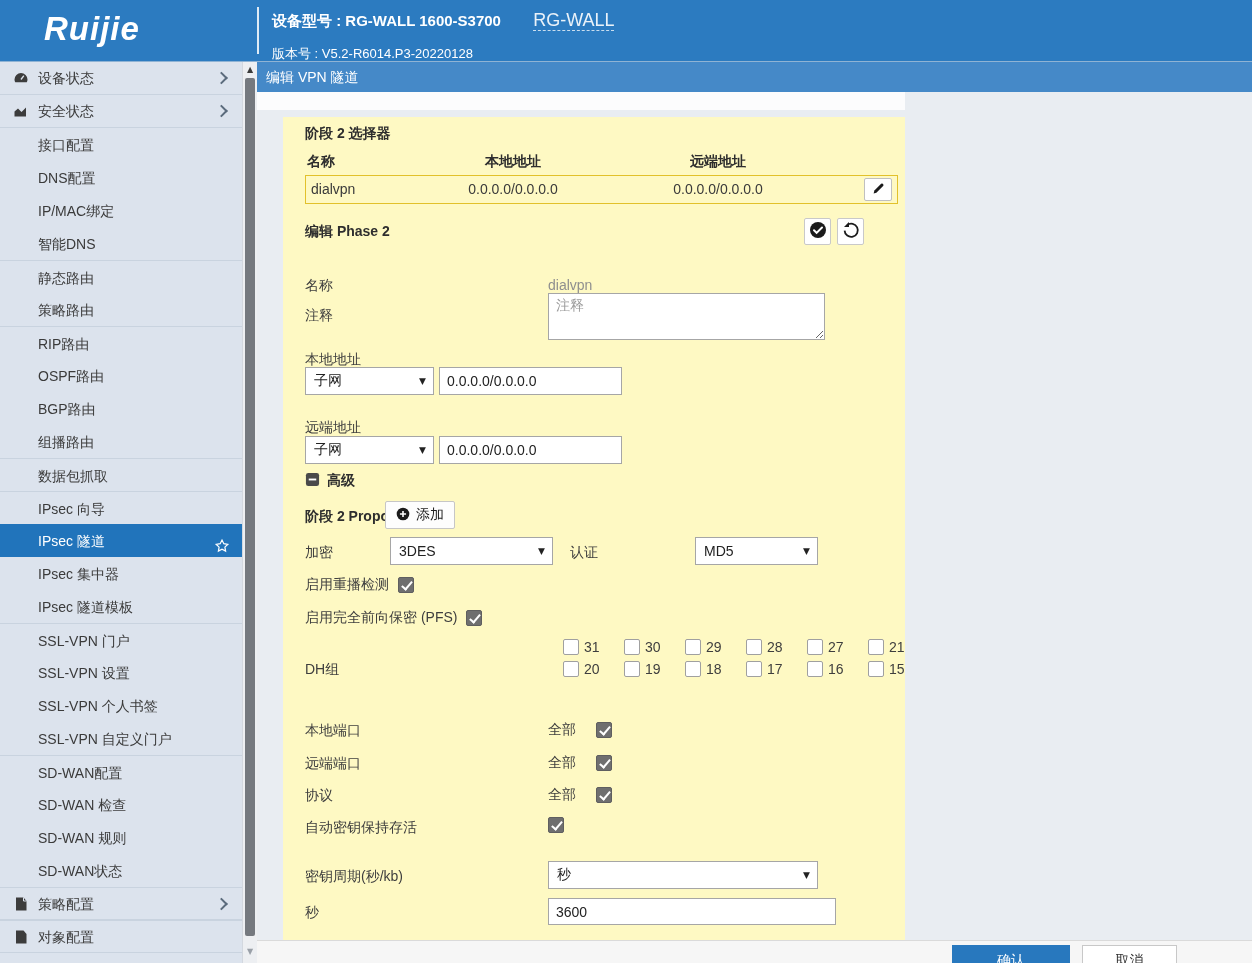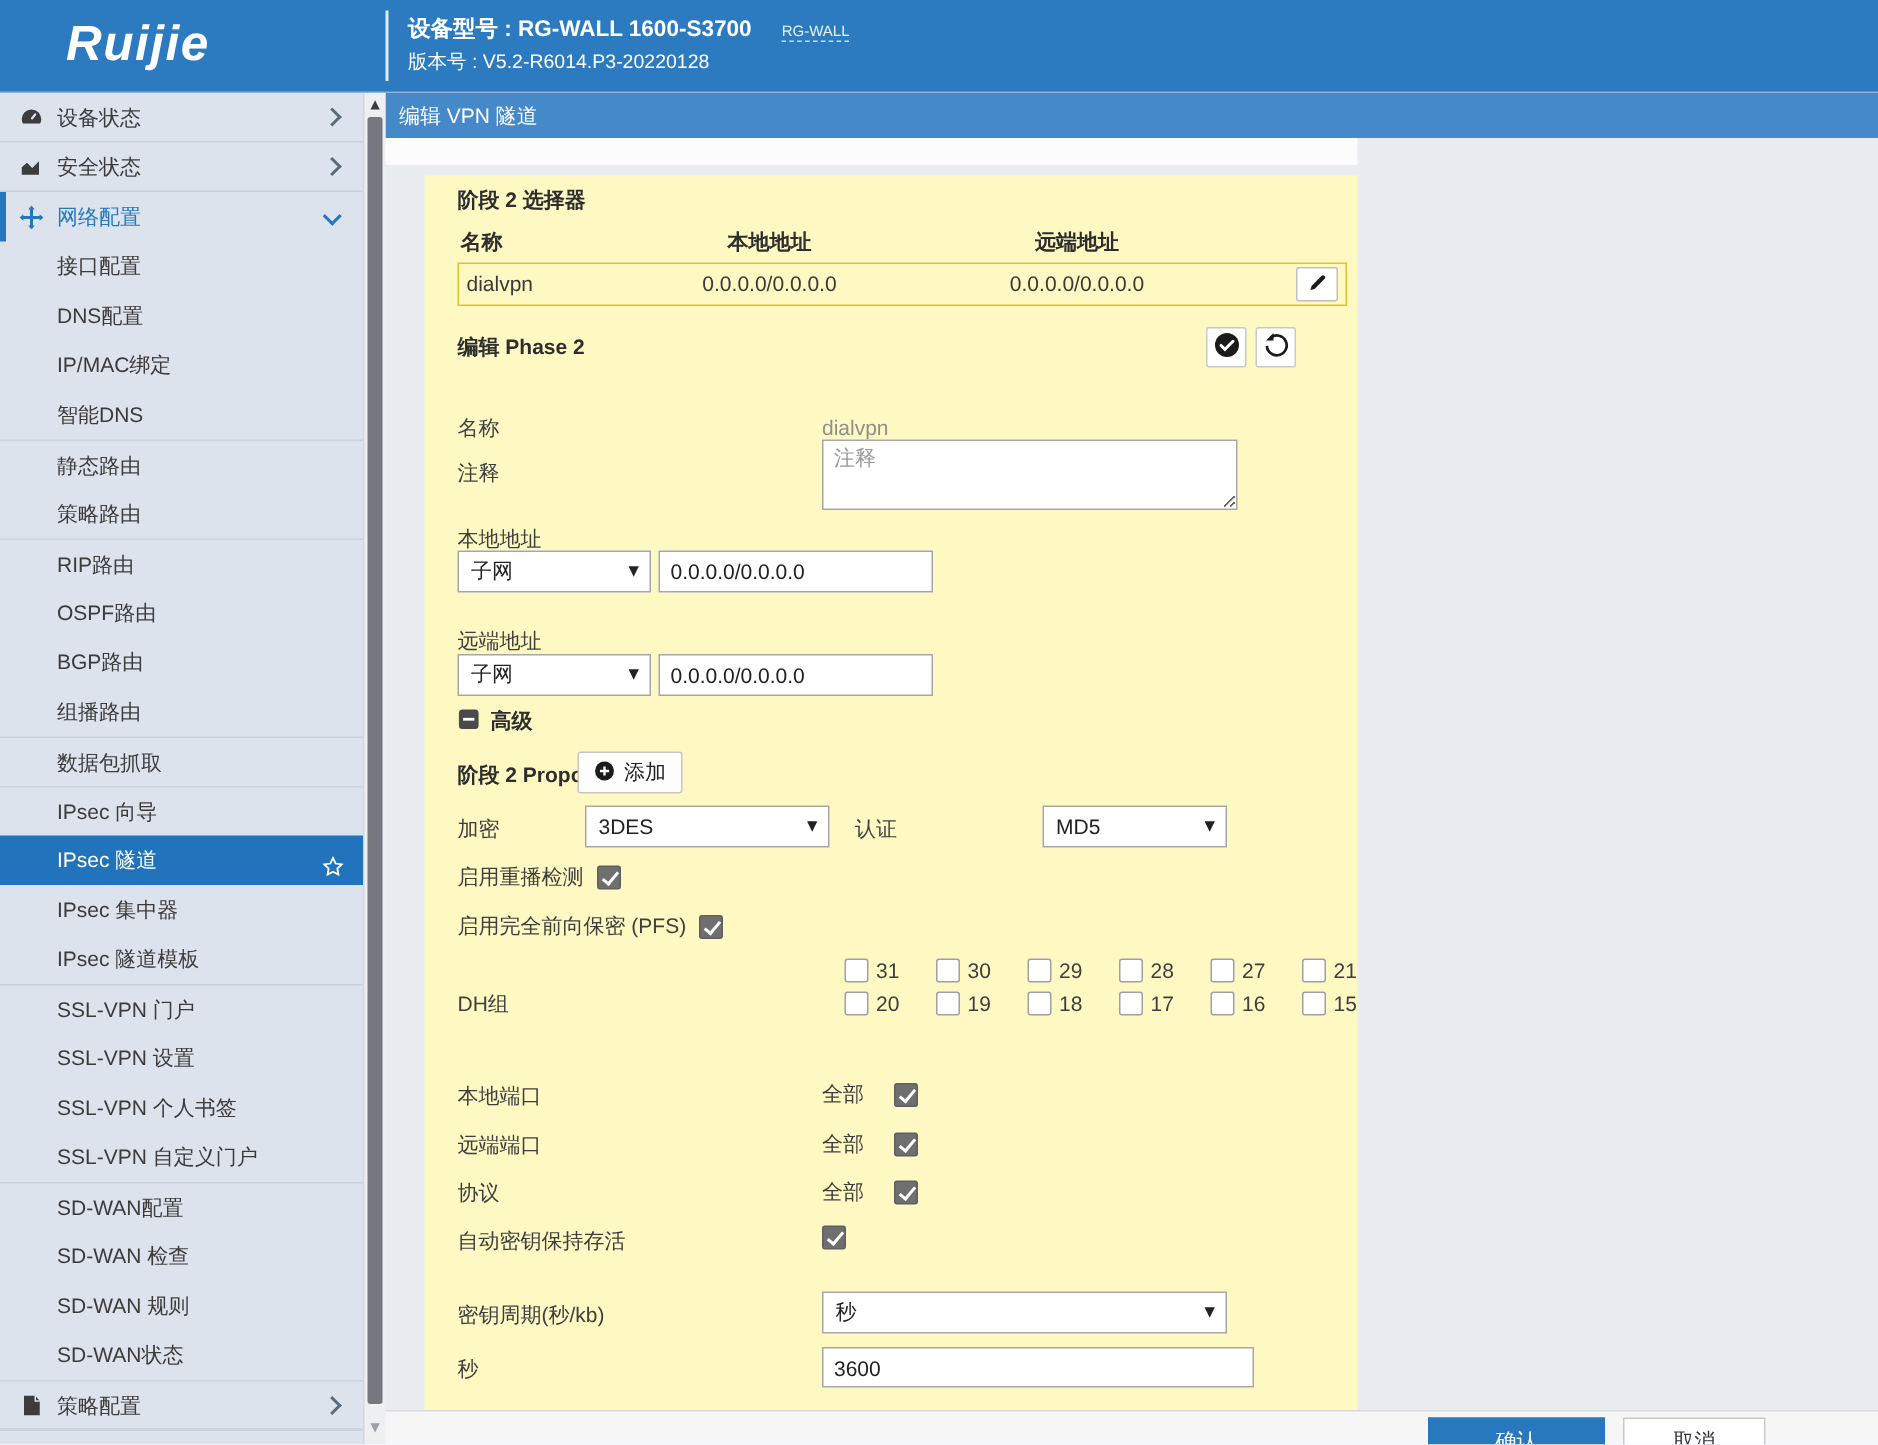--- a/index.html
+++ b/index.html
@@ -5,22 +5,22 @@
   html,body{margin:0;padding:0;background:#fff}
   body{font-family:"Liberation Sans","DejaVu Sans",sans-serif;}
   .app{position:relative;width:1252px;height:963px;overflow:hidden;background:#E9EDF2}
 
   
   .hdr{position:absolute;left:0;top:0;width:1252px;height:62px;background:#2C7BC0;border-bottom:1px solid #8FB3D4;box-sizing:border-box}
   .logo{position:absolute;left:44px;top:10px;color:#fff;font-size:33px;font-weight:bold;font-style:italic;letter-spacing:1px}
   .hdr-sep{position:absolute;left:257px;top:7px;width:2px;height:47px;background:rgba(255,255,255,.85)}
   .dev{position:absolute;left:272px;top:9px;color:#fff}
   .dev .l1{font-size:15px;font-weight:bold;height:22px;line-height:22px}
-  .dev .l1 .lnk{font-size:10px;font-weight:normal;margin-left:16px;color:#EAF2F9;border-bottom:1px dashed rgba(255,255,255,.75);cursor:pointer}
-  .dev .l2{font-size:13px;height:20px;line-height:20px;margin-top:0}
+  .dev .l1 .lnk{font-size:18px;font-weight:normal;margin-left:28px;color:#EAF2F9;border-bottom:1px dashed rgba(255,255,255,.75);cursor:pointer}
+  .dev .l2{font-size:13px;height:20px;line-height:20px;margin-top:13px}
 
   
   .crumb{position:absolute;left:257px;top:62px;width:995px;height:30px;background:#4589C8;color:#fff;font-size:14px;line-height:30px;padding-left:9px;box-sizing:border-box}
 
   
   .sidebar{position:absolute;left:0;top:62px;width:242px;height:901px;background:#DCE3ED;overflow:hidden}
   .sb-item{position:relative;box-sizing:border-box;cursor:pointer}
   .sb-top{height:33px;line-height:32px;border-bottom:1px solid #C9D3DF}
   .sb-sub{height:33px;line-height:33px}
   .sb-div{border-top:1px solid #C9D3DF}
@@ -125,25 +125,20 @@
           <svg width="16" height="16" viewBox="0 0 16 16">
             <path d="M8 3a6.5 6.5 0 0 0-6.5 6.5c0 1.1.27 2 .75 2.8h11.5c.48-.8.75-1.7.75-2.8A6.5 6.5 0 0 0 8 3z" fill="#3C3C3C"></path>
             <rect x="7.3" y="4.6" width="1.4" height="5" rx=".7" fill="#DCE3ED" transform="rotate(38 8 9.4)"></rect>
           </svg>
         </span><span class="sb-label">设备状态</span><span class="chev chev-right"></span></div>
       <div class="sb-item sb-top"><span class="sb-icon">
           <svg width="16" height="16" viewBox="0 0 16 16">
             <path d="M1.5 13.5v-5l3.5-3 3.5 3.5 4.5-4.5v9z" fill="#3C3C3C"></path>
           </svg>
         </span><span class="sb-label">安全状态</span><span class="chev chev-right"></span></div>
-      <div class="sb-item sb-top sb-active"><span class="sb-icon">
-          <svg width="16" height="16" viewBox="0 0 16 16" fill="#2478BE">
-            <path d="M8 0l2.2 2.6H9v4.4h4.4V5.8L16 8l-2.6 2.2V9H9v4.4h1.2L8 16l-2.2-2.6H7V9H2.6v1.2L0 8l2.6-2.2V7H7V2.6H5.8z"></path>
-          </svg>
-        </span><span class="sb-label">网络配置</span><span class="chev chev-down"></span></div>
       <div class="sb-item sb-sub"><span class="sb-label">接口配置</span></div>
       <div class="sb-item sb-sub"><span class="sb-label">DNS配置</span></div>
       <div class="sb-item sb-sub"><span class="sb-label">IP/MAC绑定</span></div>
       <div class="sb-item sb-sub"><span class="sb-label">智能DNS</span></div>
       <div class="sb-item sb-sub sb-div"><span class="sb-label">静态路由</span></div>
       <div class="sb-item sb-sub"><span class="sb-label">策略路由</span></div>
       <div class="sb-item sb-sub sb-div"><span class="sb-label">RIP路由</span></div>
       <div class="sb-item sb-sub"><span class="sb-label">OSPF路由</span></div>
       <div class="sb-item sb-sub"><span class="sb-label">BGP路由</span></div>
       <div class="sb-item sb-sub"><span class="sb-label">组播路由</span></div>

